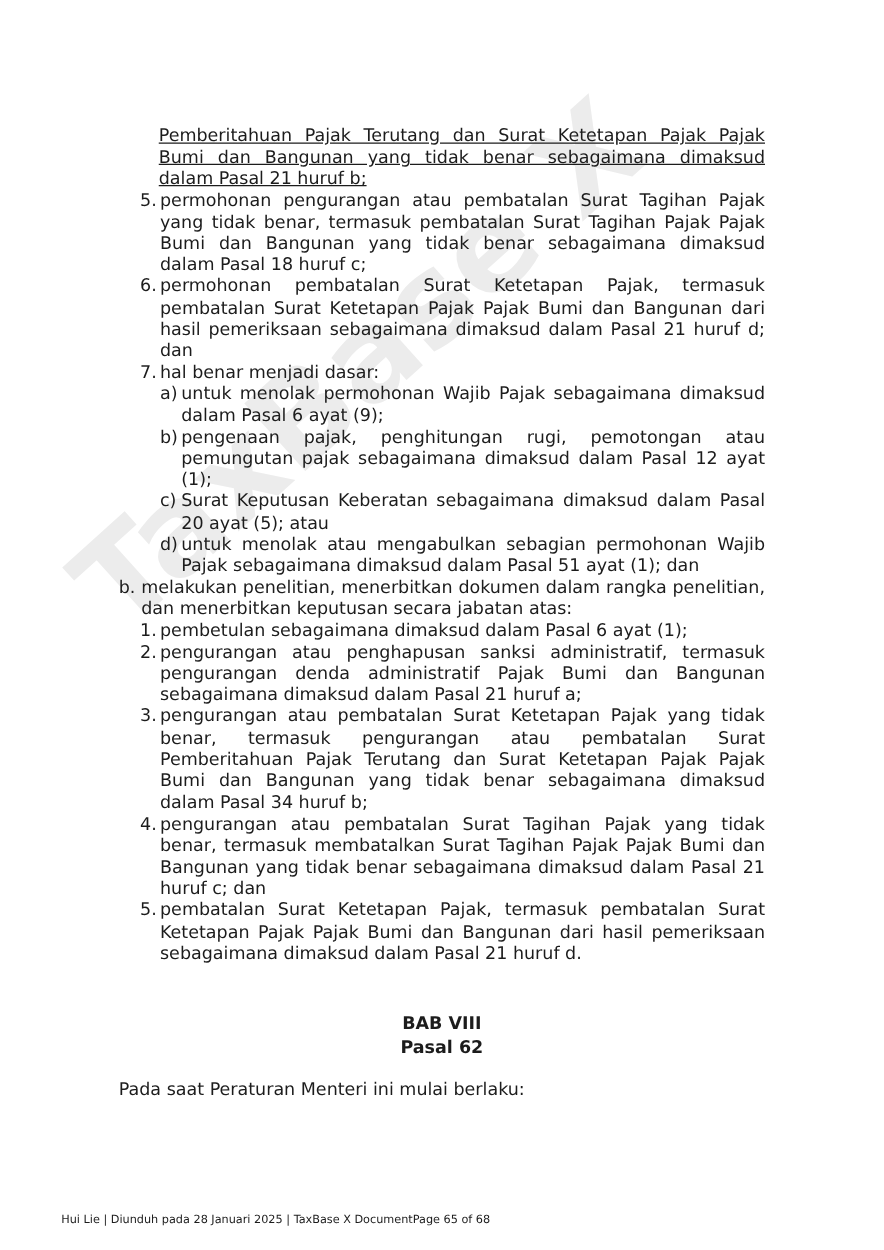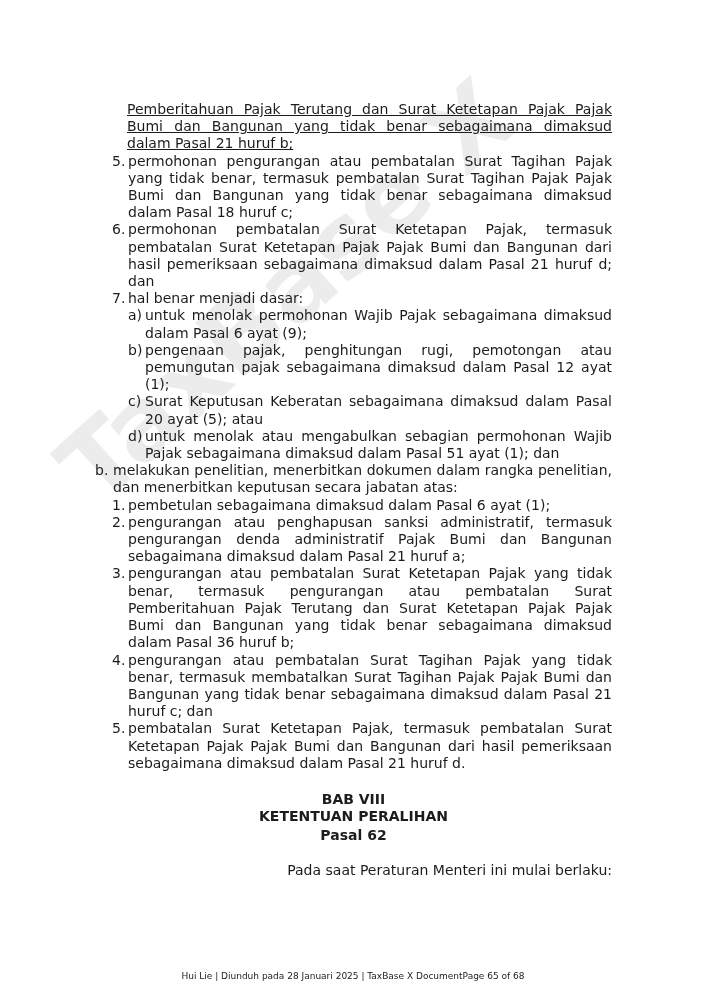--- a/index.html
+++ b/index.html
@@ -36,29 +36,29 @@
   .li1 { position:relative; padding-left:18px; }
   .li1 > .marker { position:absolute; left:0; top:0; }
   
   .li2 { position:relative; padding-left:33px; }
   .li2 > .marker { position:absolute; left:17px; top:0; }
   
   .li3 { position:relative; padding-left:50px; }
   .li3 > .marker { position:absolute; left:33px; top:0; }
   
   .cont { padding-left:32px;text-decoration:underline; }
-  .heading-block { margin-top:19px; }
+  .heading-block { margin-top:39px; }
   .h { text-align:center; font-weight:bold; }
   .article { margin-top:2px; }
-  .closing { margin-top:17px; text-align:right; }
+  .closing { margin-top:17px; text-align:left; }
   .footer {
     position:absolute;
     left:49px; right:50px; top:971px;
     display:flex;
-    justify-content:center;
+    justify-content:flex-start;
     align-items:baseline;
     font-size:9px;
     line-height:11px;
     color:#1c1c1c;
     z-index:1;
   }
 </style>
 </head>
 <body>
 
@@ -104,34 +104,33 @@
 
     <div class="row li2">
       <span class="marker">1.</span><span>pembetulan sebagaimana dimaksud dalam Pasal 6 ayat (1);</span>
     </div>
 
     <div class="row li2">
       <span class="marker">2.</span><span>pengurangan atau penghapusan sanksi administratif, termasuk pengurangan denda administratif Pajak Bumi dan Bangunan sebagaimana dimaksud dalam Pasal 21 huruf a;</span>
     </div>
 
     <div class="row li2">
-      <span class="marker">3.</span><span>pengurangan atau pembatalan Surat Ketetapan Pajak yang tidak benar, termasuk pengurangan atau pembatalan Surat Pemberitahuan Pajak Terutang dan Surat Ketetapan Pajak Pajak Bumi dan Bangunan yang tidak benar sebagaimana dimaksud dalam Pasal 36 huruf b;</span>
+      <span class="marker">3.</span><span>pengurangan atau pembatalan Surat Ketetapan Pajak yang tidak benar, termasuk pengurangan atau pembatalan Surat Pemberitahuan Pajak Terutang dan Surat Ketetapan Pajak Pajak Bumi dan Bangunan yang tidak benar sebagaimana dimaksud dalam Pasal 34 huruf b;</span>
     </div>
 
     <div class="row li2">
       <span class="marker">4.</span><span>pengurangan atau pembatalan Surat Tagihan Pajak yang tidak benar, termasuk membatalkan Surat Tagihan Pajak Pajak Bumi dan Bangunan yang tidak benar sebagaimana dimaksud dalam Pasal 21 huruf c; dan</span>
     </div>
 
     <div class="row li2">
       <span class="marker">5.</span><span>pembatalan Surat Ketetapan Pajak, termasuk pembatalan Surat Ketetapan Pajak Pajak Bumi dan Bangunan dari hasil pemeriksaan sebagaimana dimaksud dalam Pasal 21 huruf d.</span>
     </div>
 
     <div class="heading-block">
       <p class="h">BAB VIII</p>
-      <p class="h">KETENTUAN PERALIHAN</p>
     </div>
 
     <p class="h article">Pasal 62</p>
 
     <p class="closing">Pada saat Peraturan Menteri ini mulai berlaku:</p>
 
   </div>
 
   <div class="footer">
     <span>Hui Lie | Diunduh pada 28 Januari 2025 | TaxBase X Document</span>

